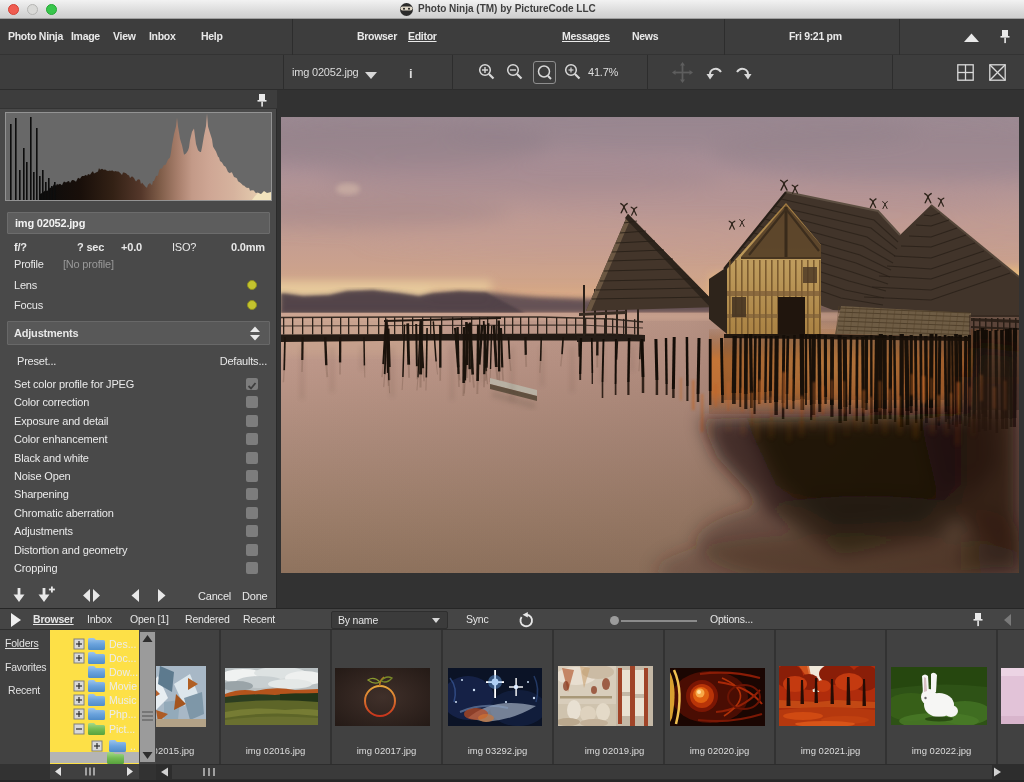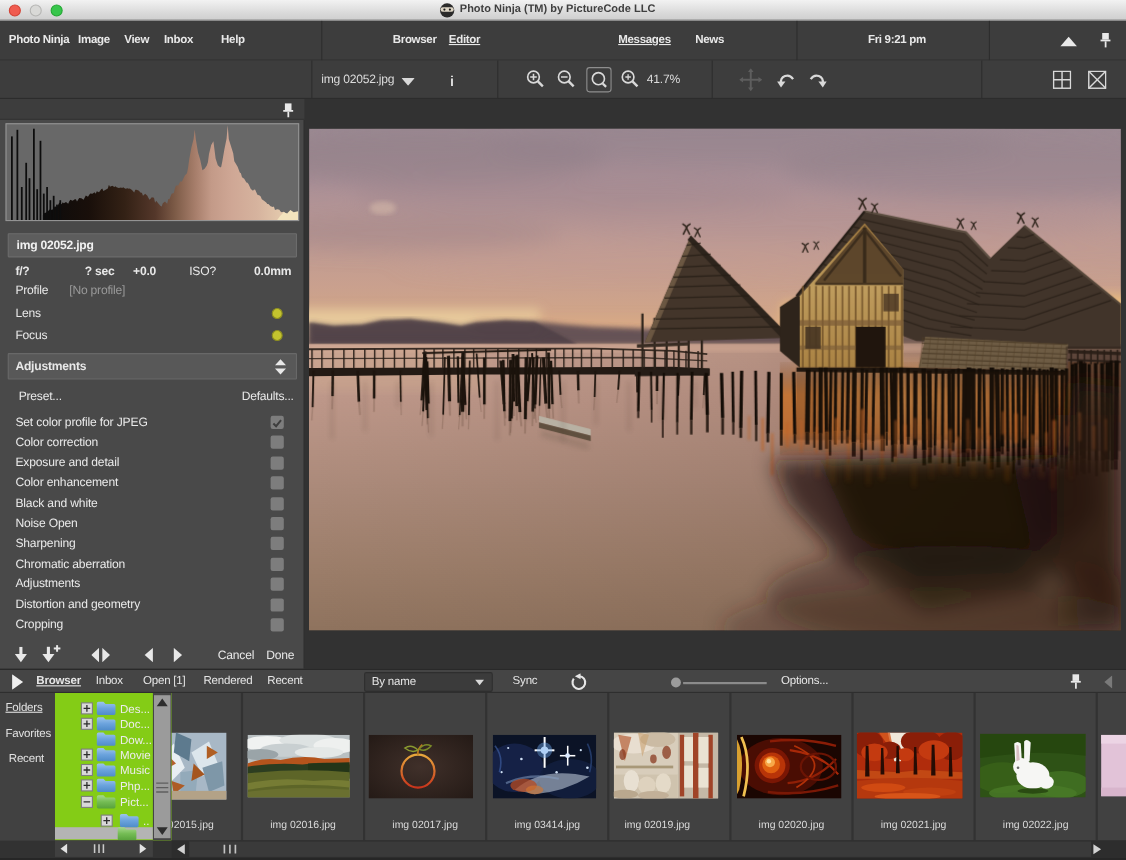--- a/index.html
+++ b/index.html
@@ -70,21 +70,21 @@
 
 #filmstrip { left:0; top:630px; width:1024px; height:134px; background:#414141; }
 .cellsep { position:absolute; top:0; width:2px; height:134px; background:#323232; }
 .thlabel { position:absolute; top:115px; font-size:9.5px; color:#dcdcdc; width:111px;
   text-align:center; }
 .thumb { position:absolute; }
 
 
 #sidebar { left:0; top:630px; width:50px; height:134px; background:#414141;
   color:#e2e2e2; font-size:10.5px; letter-spacing:-0.2px; }
-#treepanel { left:50px; top:630px; width:106px; height:134px; background:#84cc16; }
+#treepanel { left:50px; top:630px; width:106px; height:134px; background:#fde047; }
 
 
 #hscroll { left:156px; top:764px; width:868px; height:16px; background:#2d2d2d; }
 #treehscroll { left:50px; top:764px; width:89px; height:15px; background:#404040; }
 #bottomedge { left:0; top:780px; width:1024px; height:2px; background:#262626; }
 </style>
 </head>
 <body>
 <div id="app">
 
@@ -935,22 +935,22 @@
     <div class="cellsep" style="left:330px;"></div>
     <div class="cellsep" style="left:441px;"></div>
     <div class="cellsep" style="left:552px;"></div>
     <div class="cellsep" style="left:663px;"></div>
     <div class="cellsep" style="left:774px;"></div>
     <div class="cellsep" style="left:885px;"></div>
     <div class="cellsep" style="left:996px;"></div>
     <div class="thlabel" style="left:109px;">img 02015.jpg</div>
     <div class="thlabel" style="left:220px;">img 02016.jpg</div>
     <div class="thlabel" style="left:331px;">img 02017.jpg</div>
-    <div class="thlabel" style="left:442px;">img 03414.jpg</div>
-    <div class="thlabel" style="left:536px;padding-left:12px;">img 02019.jpg</div>
+    <div class="thlabel" style="left:442px;">img 03292.jpg</div>
+    <div class="thlabel" style="left:553px;padding-left:12px;">img 02019.jpg</div>
     <div class="thlabel" style="left:664px;">img 02020.jpg</div>
     <div class="thlabel" style="left:775px;">img 02021.jpg</div>
     <div class="thlabel" style="left:886px;">img 02022.jpg</div>
 
     <svg class="thumb" style="left:126px; top:36px;" width="80" height="61" viewBox="0 0 80 61">
       <rect width="80" height="61" fill="#a8b8c6"></rect>
       <polygon points="0,8 14,0 22,20 8,30" fill="#8fa6b5"></polygon>
       <polygon points="18,26 32,10 42,32 28,46" fill="#e8eef2"></polygon>
       <polygon points="34,0 48,6 46,26 32,18" fill="#5d7a8e"></polygon>
       <polygon points="48,18 64,8 72,28 58,40" fill="#dce6ec"></polygon>

